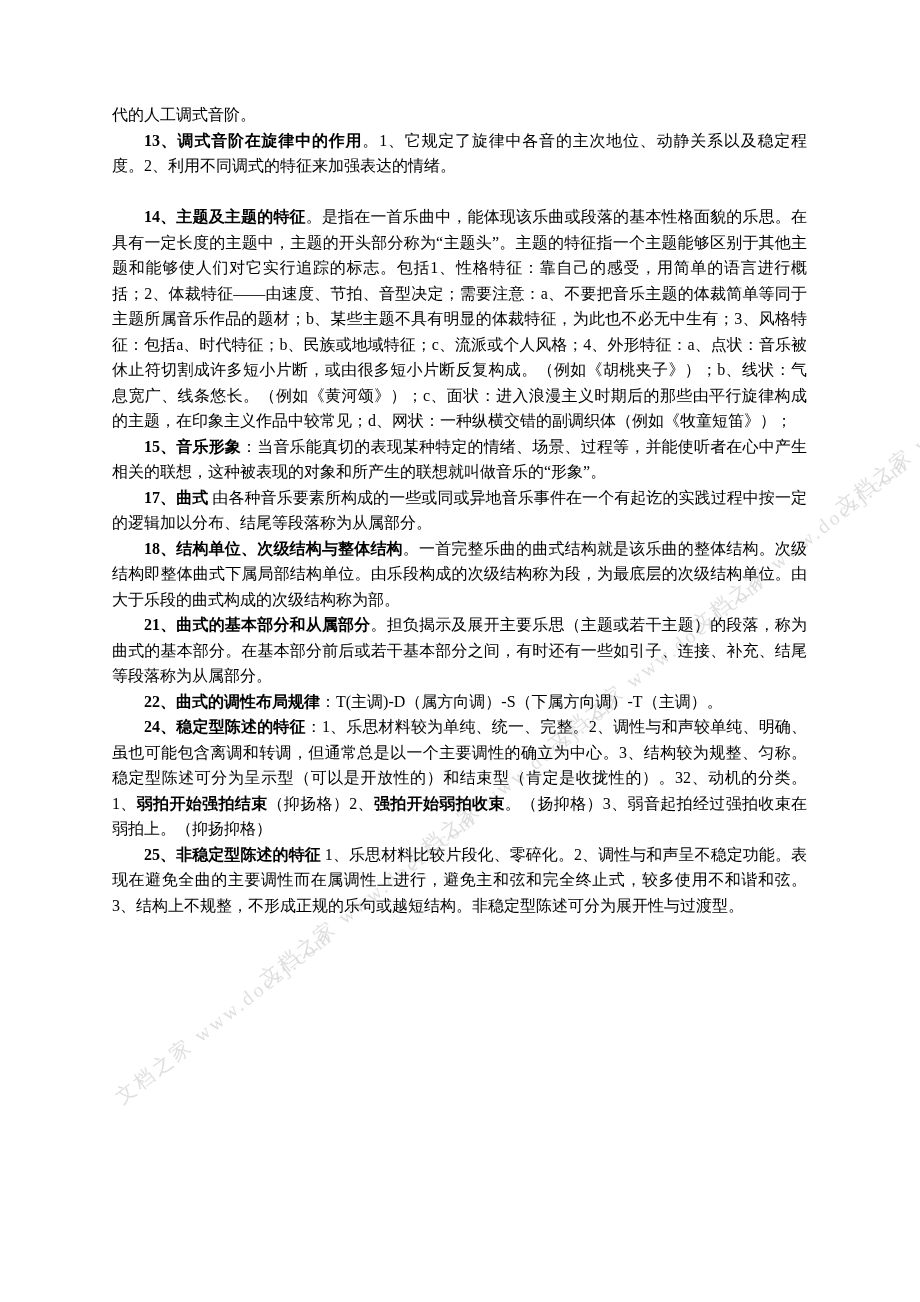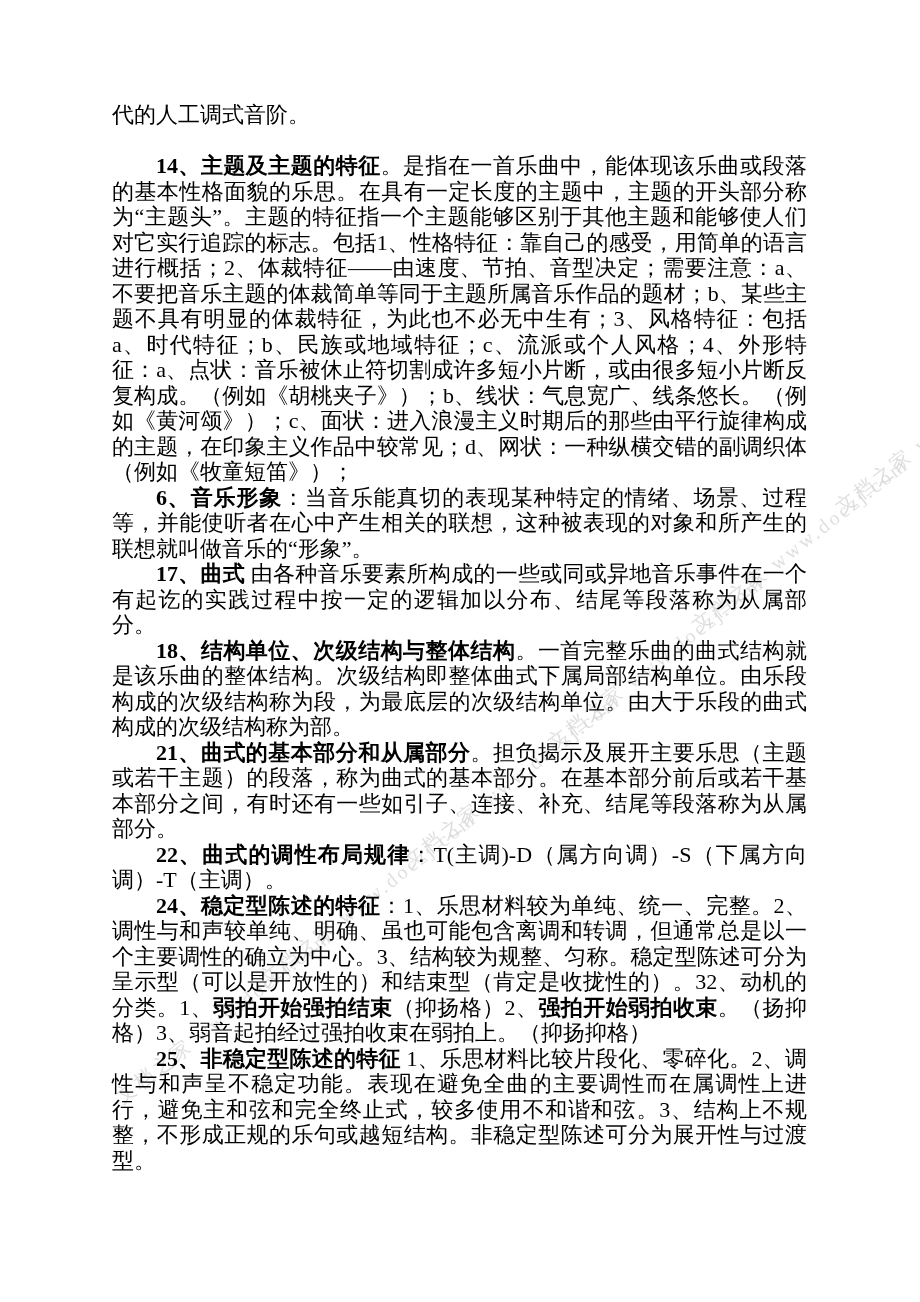--- a/index.html
+++ b/index.html
@@ -33,21 +33,21 @@
     transform-origin: left center;
     font-size: 20px;
     letter-spacing: 3px;
     opacity: 0.85;
   }
   .content {
     position: relative;
     z-index: 2;
     padding: 102px 113px 0 112px;
     color: #000000;
-    font-size: 22px;
+    font-size: 16px;
     line-height: 25.5px;
   }
   .para {
     margin: 0;
     text-align: justify;
     text-justify: inter-ideograph;
     word-break: break-all;
   }
   .para.indent {
     text-indent: 2em;
@@ -66,23 +66,24 @@
   <div class="watermark-layer" id="watermark-layer">
       <span class="wm" style="left: 118px; top: 1086px; color: rgb(218, 218, 218);">文档之家 www.doczj.com</span>
       <span class="wm" style="left: 262px; top: 968px; color: rgb(218, 218, 218);">文档之家 www.doczj.com</span>
       <span class="wm" style="left: 406px; top: 850px; color: rgb(218, 218, 218);">文档之家 www.doczj.com</span>
       <span class="wm" style="left: 550px; top: 732px; color: rgb(218, 218, 218);">文档之家 www.doczj.com</span>
       <span class="wm" style="left: 694px; top: 614px; color: rgb(218, 218, 218);">文档之家 www.doczj.com</span>
       <span class="wm" style="left: 838px; top: 496px; color: rgb(218, 218, 218);">文档之家 www.doczj.com</span>
     </div>
   <div class="content" id="doc-content">
       <p class="para"><span>代的人工调式音阶。</span></p>
+      <p class="para indent"><span class="bold">13、调式音阶在旋律中的作用</span><span>。1、它规定了旋律中各音的主次地位、动静关系以及稳定程度。2、利用不同调式的特征来加强表达的情绪。</span></p>
       <p class="para spacer"></p>
       <p class="para indent"><span class="bold">14、主题及主题的特征</span><span>。是指在一首乐曲中，能体现该乐曲或段落的基本性格面貌的乐思。在具有一定长度的主题中，主题的开头部分称为“主题头”。主题的特征指一个主题能够区别于其他主题和能够使人们对它实行追踪的标志。包括1、性格特征：靠自己的感受，用简单的语言进行概括；2、体裁特征——由速度、节拍、音型决定；需要注意：a、不要把音乐主题的体裁简单等同于主题所属音乐作品的题材；b、某些主题不具有明显的体裁特征，为此也不必无中生有；3、风格特征：包括a、时代特征；b、民族或地域特征；c、流派或个人风格；4、外形特征：a、点状：音乐被休止符切割成许多短小片断，或由很多短小片断反复构成。（例如《胡桃夹子》）；b、线状：气息宽广、线条悠长。（例如《黄河颂》）；c、面状：进入浪漫主义时期后的那些由平行旋律构成的主题，在印象主义作品中较常见；d、网状：一种纵横交错的副调织体（例如《牧童短笛》）；</span></p>
-      <p class="para indent"><span class="bold">6、音乐形象</span><span>：当音乐能真切的表现某种特定的情绪、场景、过程等，并能使听者在心中产生相关的联想，这种被表现的对象和所产生的联想就叫做音乐的“形象”。</span></p>
+      <p class="para indent"><span class="bold">15、音乐形象</span><span>：当音乐能真切的表现某种特定的情绪、场景、过程等，并能使听者在心中产生相关的联想，这种被表现的对象和所产生的联想就叫做音乐的“形象”。</span></p>
       <p class="para indent"><span class="bold">17、曲式</span><span> 由各种音乐要素所构成的一些或同或异地音乐事件在一个有起讫的实践过程中按一定的逻辑加以分布、结尾等段落称为从属部分。</span></p>
       <p class="para indent"><span class="bold">18、结构单位、次级结构与整体结构</span><span>。一首完整乐曲的曲式结构就是该乐曲的整体结构。次级结构即整体曲式下属局部结构单位。由乐段构成的次级结构称为段，为最底层的次级结构单位。由大于乐段的曲式构成的次级结构称为部。</span></p>
       <p class="para indent"><span class="bold">21、曲式的基本部分和从属部分</span><span>。担负揭示及展开主要乐思（主题或若干主题）的段落，称为曲式的基本部分。在基本部分前后或若干基本部分之间，有时还有一些如引子、连接、补充、结尾等段落称为从属部分。</span></p>
       <p class="para indent"><span class="bold">22、曲式的调性布局规律</span><span>：T(主调)-D（属方向调）-S（下属方向调）-T（主调）。</span></p>
       <p class="para indent"><span class="bold">24、稳定型陈述的特征</span><span>：1、乐思材料较为单纯、统一、完整。2、调性与和声较单纯、明确、虽也可能包含离调和转调，但通常总是以一个主要调性的确立为中心。3、结构较为规整、匀称。稳定型陈述可分为呈示型（可以是开放性的）和结束型（肯定是收拢性的）。32、动机的分类。1、</span><span class="bold">弱拍开始强拍结束</span><span>（抑扬格）2、</span><span class="bold">强拍开始弱拍收束</span><span>。（扬抑格）3、弱音起拍经过强拍收束在弱拍上。（抑扬抑格）</span></p>
       <p class="para indent"><span class="bold">25、非稳定型陈述的特征</span><span> 1、乐思材料比较片段化、零碎化。2、调性与和声呈不稳定功能。表现在避免全曲的主要调性而在属调性上进行，避免主和弦和完全终止式，较多使用不和谐和弦。3、结构上不规整，不形成正规的乐句或越短结构。非稳定型陈述可分为展开性与过渡型。</span></p>
     </div>
 </div>
 
 </body></html>

